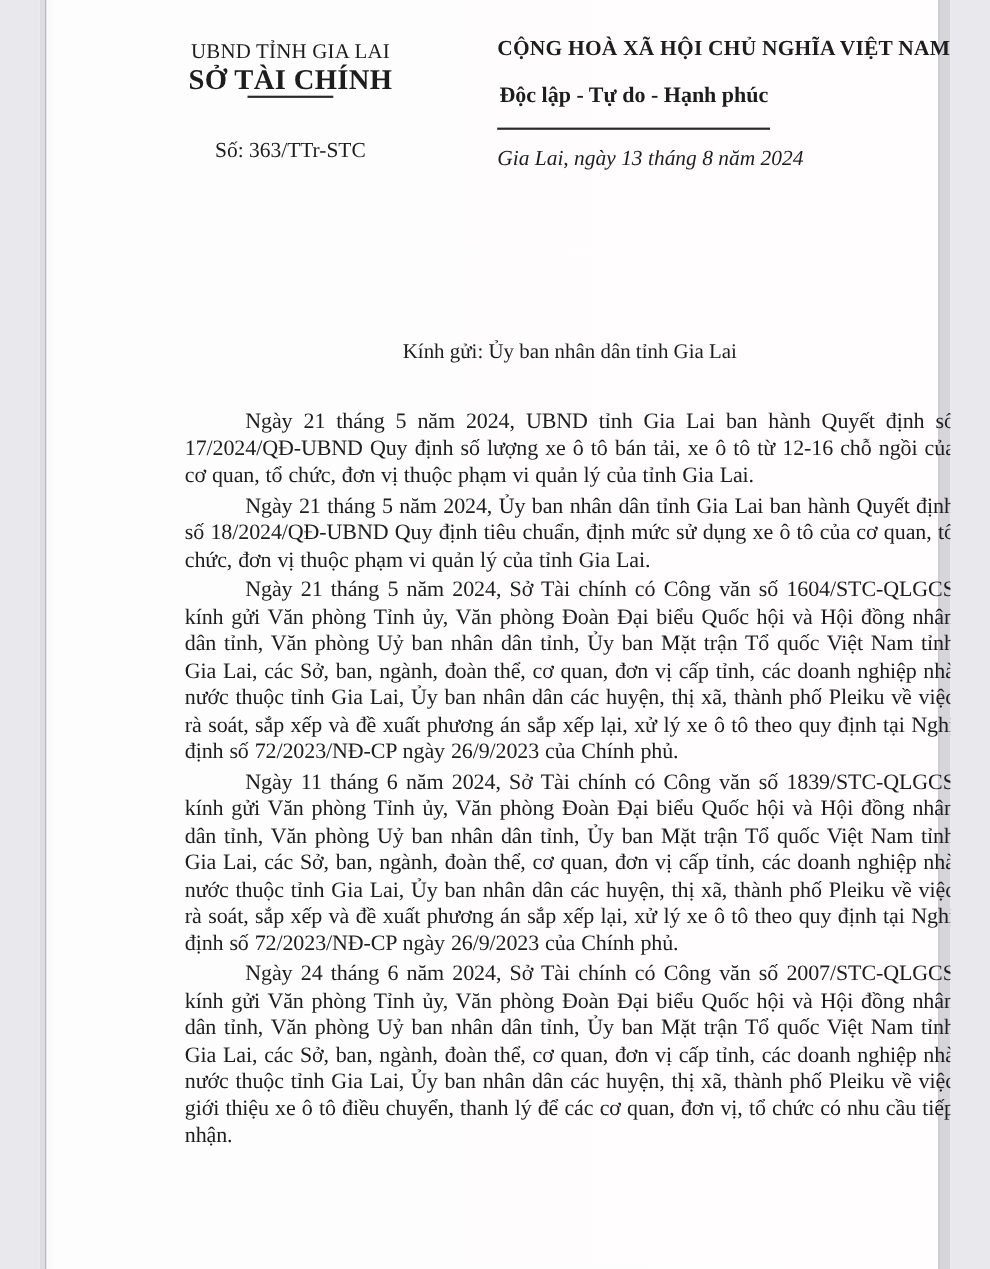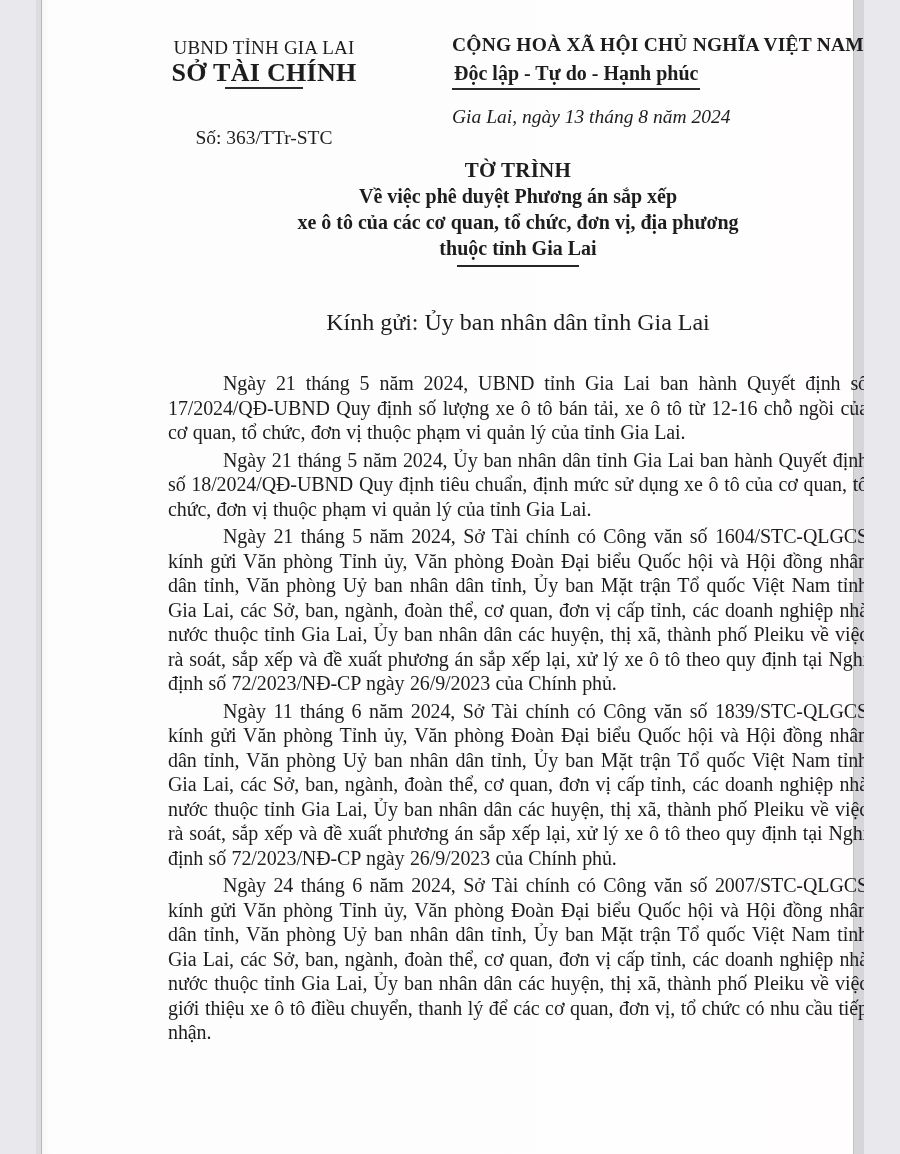--- a/index.html
+++ b/index.html
@@ -56,22 +56,22 @@
     left: 416px; top: 32px;
     width: 440px;
     text-align: left;
     line-height: 26px;
   }
   .national-name { font-size: 19.5px; font-weight: bold; letter-spacing: 0.2px; }
   .national-motto {
     display: inline-block;
     font-size: 20px; font-weight: bold;
     border-bottom: 2px solid #2a2a2a;
-    padding: 0 2px 2px 2px;
-    margin-top: 2px;
+    padding: 0 2px 16px 2px;
+    margin-top: 16px;
   }
   .place-date {
     margin-top: 14px;
     font-size: 19.5px;
     font-style: italic;
   }
   
   .title-block {
     position: absolute;
     left: 132px; top: 157px;
@@ -85,21 +85,21 @@
   .rule-title {
     width: 122px; height: 0;
     border-top: 2px solid #262626;
     margin: 4px auto 0 auto;
   }
   .salutation {
     position: absolute;
     left: 132px; top: 309px;
     width: 700px;
     text-align: center;
-    font-size: 24px;
+    font-size: 19px;
   }
   
   .body-text {
     position: absolute;
     left: 132px; top: 371px;
     width: 700px;
   }
   .body-text p {
     margin: 0 0 3px 0;
     font-size: 20px;
@@ -124,27 +124,20 @@
     <div class="rule-org"></div>
     <div class="doc-number">Số: 363/TTr-STC</div>
   </div>
 
   <div class="hdr-right">
     <div class="national-name">CỘNG HOÀ XÃ HỘI CHỦ NGHĨA VIỆT NAM</div>
     <div><span class="national-motto">Độc lập - Tự do - Hạnh phúc</span></div>
     <div class="place-date">Gia Lai, ngày 13 tháng 8 năm 2024</div>
   </div>
 
-  <div class="title-block">
-    <div class="doc-type">TỜ TRÌNH</div>
-    <div class="doc-subject">Về việc phê duyệt Phương án sắp xếp</div>
-    <div class="doc-subject">xe ô tô của các cơ quan, tổ chức, đơn vị, địa phương</div>
-    <div class="doc-subject">thuộc tỉnh Gia Lai</div>
-    <div class="rule-title"></div>
-  </div>
 
   <div class="salutation">Kính gửi: Ủy ban nhân dân tỉnh Gia Lai</div>
 
   <div class="body-text">
     <p>Ngày 21 tháng 5 năm 2024, UBND tỉnh Gia Lai ban hành Quyết định số 17/2024/QĐ-UBND Quy định số lượng xe ô tô bán tải, xe ô tô từ 12-16 chỗ ngồi của cơ quan, tổ chức, đơn vị thuộc phạm vi quản lý của tỉnh Gia Lai.</p>
     <p>Ngày 21 tháng 5 năm 2024, Ủy ban nhân dân tỉnh Gia Lai ban hành Quyết định số 18/2024/QĐ-UBND Quy định tiêu chuẩn, định mức sử dụng xe ô tô của cơ quan, tổ chức, đơn vị thuộc phạm vi quản lý của tỉnh Gia Lai.</p>
     <p>Ngày 21 tháng 5 năm 2024, Sở Tài chính có Công văn số 1604/STC-QLGCS kính gửi Văn phòng Tỉnh ủy, Văn phòng Đoàn Đại biểu Quốc hội và Hội đồng nhân dân tỉnh, Văn phòng Uỷ ban nhân dân tỉnh, Ủy ban Mặt trận Tổ quốc Việt Nam tỉnh Gia Lai, các Sở, ban, ngành, đoàn thể, cơ quan, đơn vị cấp tỉnh, các doanh nghiệp nhà nước thuộc tỉnh Gia Lai, Ủy ban nhân dân các huyện, thị xã, thành phố Pleiku về việc rà soát, sắp xếp và đề xuất phương án sắp xếp lại, xử lý xe ô tô theo quy định tại Nghị định số 72/2023/NĐ-CP ngày 26/9/2023 của Chính phủ.</p>
     <p>Ngày 11 tháng 6 năm 2024, Sở Tài chính có Công văn số 1839/STC-QLGCS kính gửi Văn phòng Tỉnh ủy, Văn phòng Đoàn Đại biểu Quốc hội và Hội đồng nhân dân tỉnh, Văn phòng Uỷ ban nhân dân tỉnh, Ủy ban Mặt trận Tổ quốc Việt Nam tỉnh Gia Lai, các Sở, ban, ngành, đoàn thể, cơ quan, đơn vị cấp tỉnh, các doanh nghiệp nhà nước thuộc tỉnh Gia Lai, Ủy ban nhân dân các huyện, thị xã, thành phố Pleiku về việc rà soát, sắp xếp và đề xuất phương án sắp xếp lại, xử lý xe ô tô theo quy định tại Nghị định số 72/2023/NĐ-CP ngày 26/9/2023 của Chính phủ.</p>
     <p>Ngày 24 tháng 6 năm 2024, Sở Tài chính có Công văn số 2007/STC-QLGCS kính gửi Văn phòng Tỉnh ủy, Văn phòng Đoàn Đại biểu Quốc hội và Hội đồng nhân dân tỉnh, Văn phòng Uỷ ban nhân dân tỉnh, Ủy ban Mặt trận Tổ quốc Việt Nam tỉnh Gia Lai, các Sở, ban, ngành, đoàn thể, cơ quan, đơn vị cấp tỉnh, các doanh nghiệp nhà nước thuộc tỉnh Gia Lai, Ủy ban nhân dân các huyện, thị xã, thành phố Pleiku về việc giới thiệu xe ô tô điều chuyển, thanh lý để các cơ quan, đơn vị, tổ chức có nhu cầu tiếp nhận.</p>
   </div>

